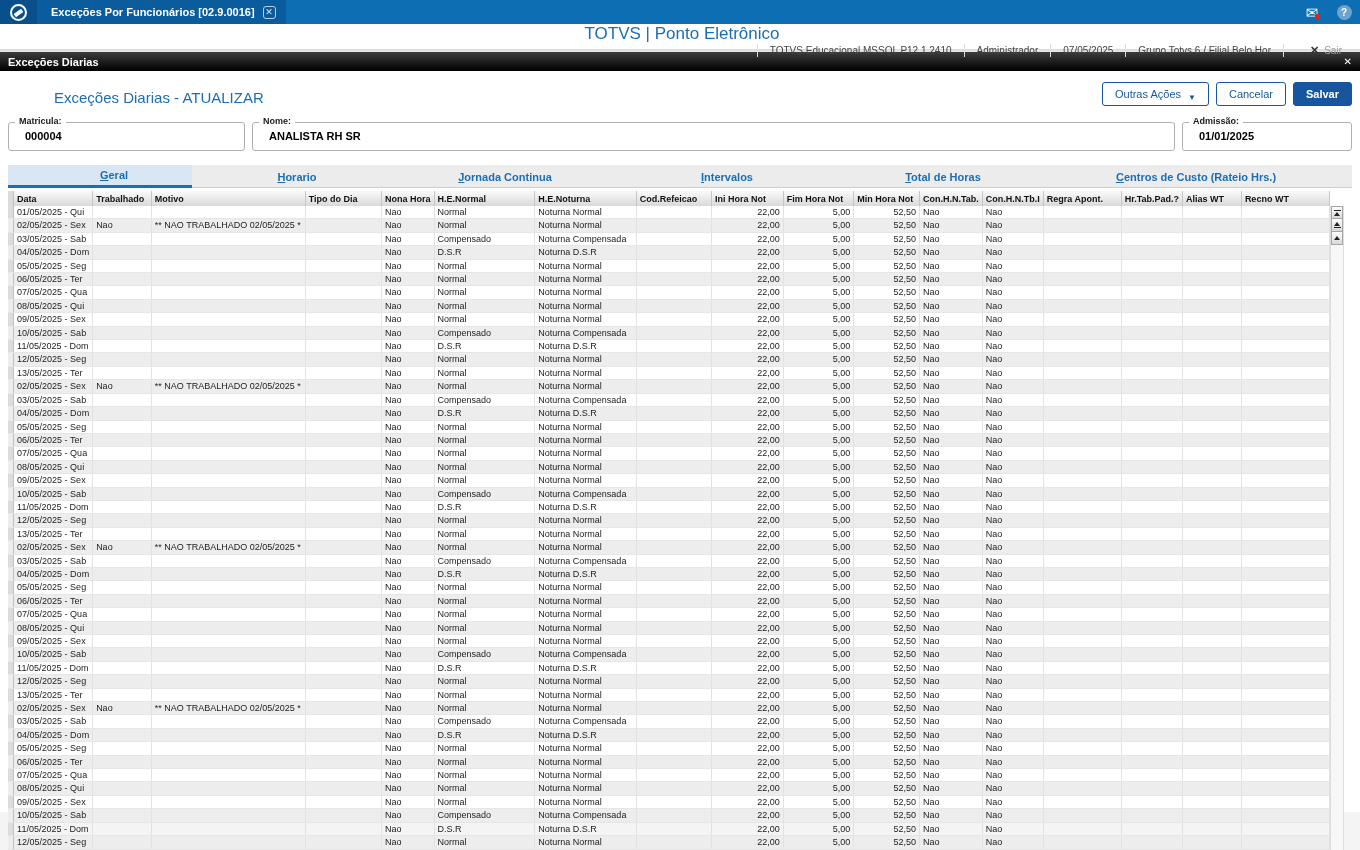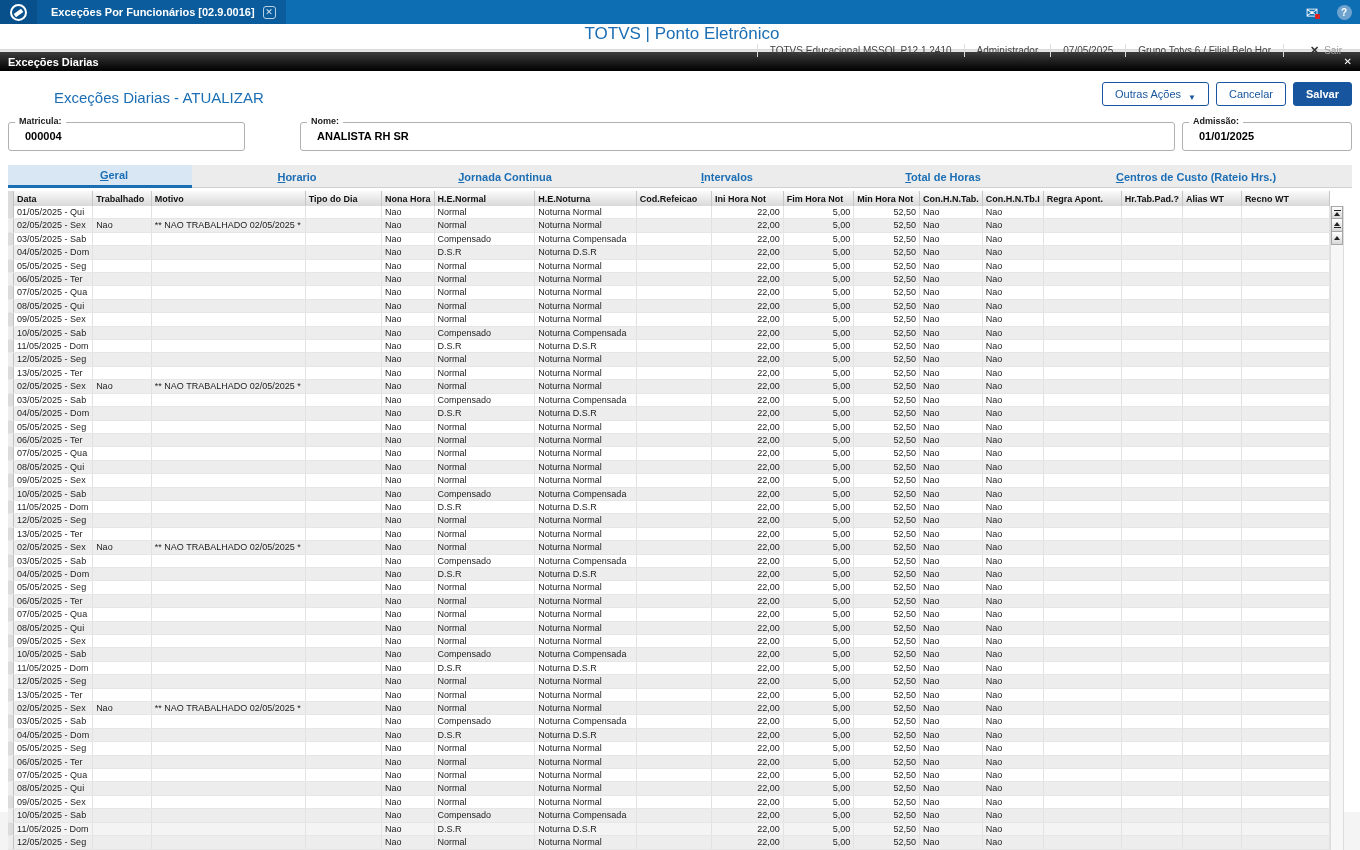--- a/index.html
+++ b/index.html
@@ -45,21 +45,21 @@
   .btn { height:24px; border:1px solid #17569e; border-radius:3px; background:#fff; color:#17569e;
          font-size:11px; font-family:"Liberation Sans",sans-serif; padding:0 12px; cursor:pointer; display:flex; align-items:center; }
   .btn.primary { background:#17569e; color:#fff; font-weight:bold; }
   .btn .caret { font-size:8px; margin-left:7px; align-self:flex-end; padding-bottom:3px; }
 
   
   .fields { display:flex; margin:16px 8px 0 8px; gap:7px; }
   .fld { border:1px solid #b0b0b0; border-radius:3px; height:29px; position:relative; background:#fff; }
   .fld-label { position:absolute; top:-7px; left:6px; background:#fff; padding:0 4px; font-size:9px; font-weight:bold; color:#1a1a1a; }
   .fld-value { font-size:11px; font-weight:bold; color:#000; padding-left:16px; line-height:27px; white-space:nowrap; }
-  .fld.matricula { width:237px; } .fld.nome { flex:1;margin-left:48px; } .fld.admissao { width:170px; }
+  .fld.matricula { width:237px; } .fld.nome { flex:1; } .fld.admissao { width:170px; }
 
   
   .tabs { display:flex; margin:14px 8px 0 8px; background:#ececec; height:23px; border-bottom:1px solid #d0d0d0; }
   .tab { display:flex; align-items:center; justify-content:center; font-size:11px; font-weight:bold;
          color:#1b6eb4; cursor:pointer; height:23px; }
   .tab.active { background:#d9e7f4; border-bottom:3px solid #1b6eb4;padding-left:28px; }
   .tab u { text-decoration:underline; }
 
   
   .grid-wrap { margin:3px 8px 0 8px; position:relative; }

